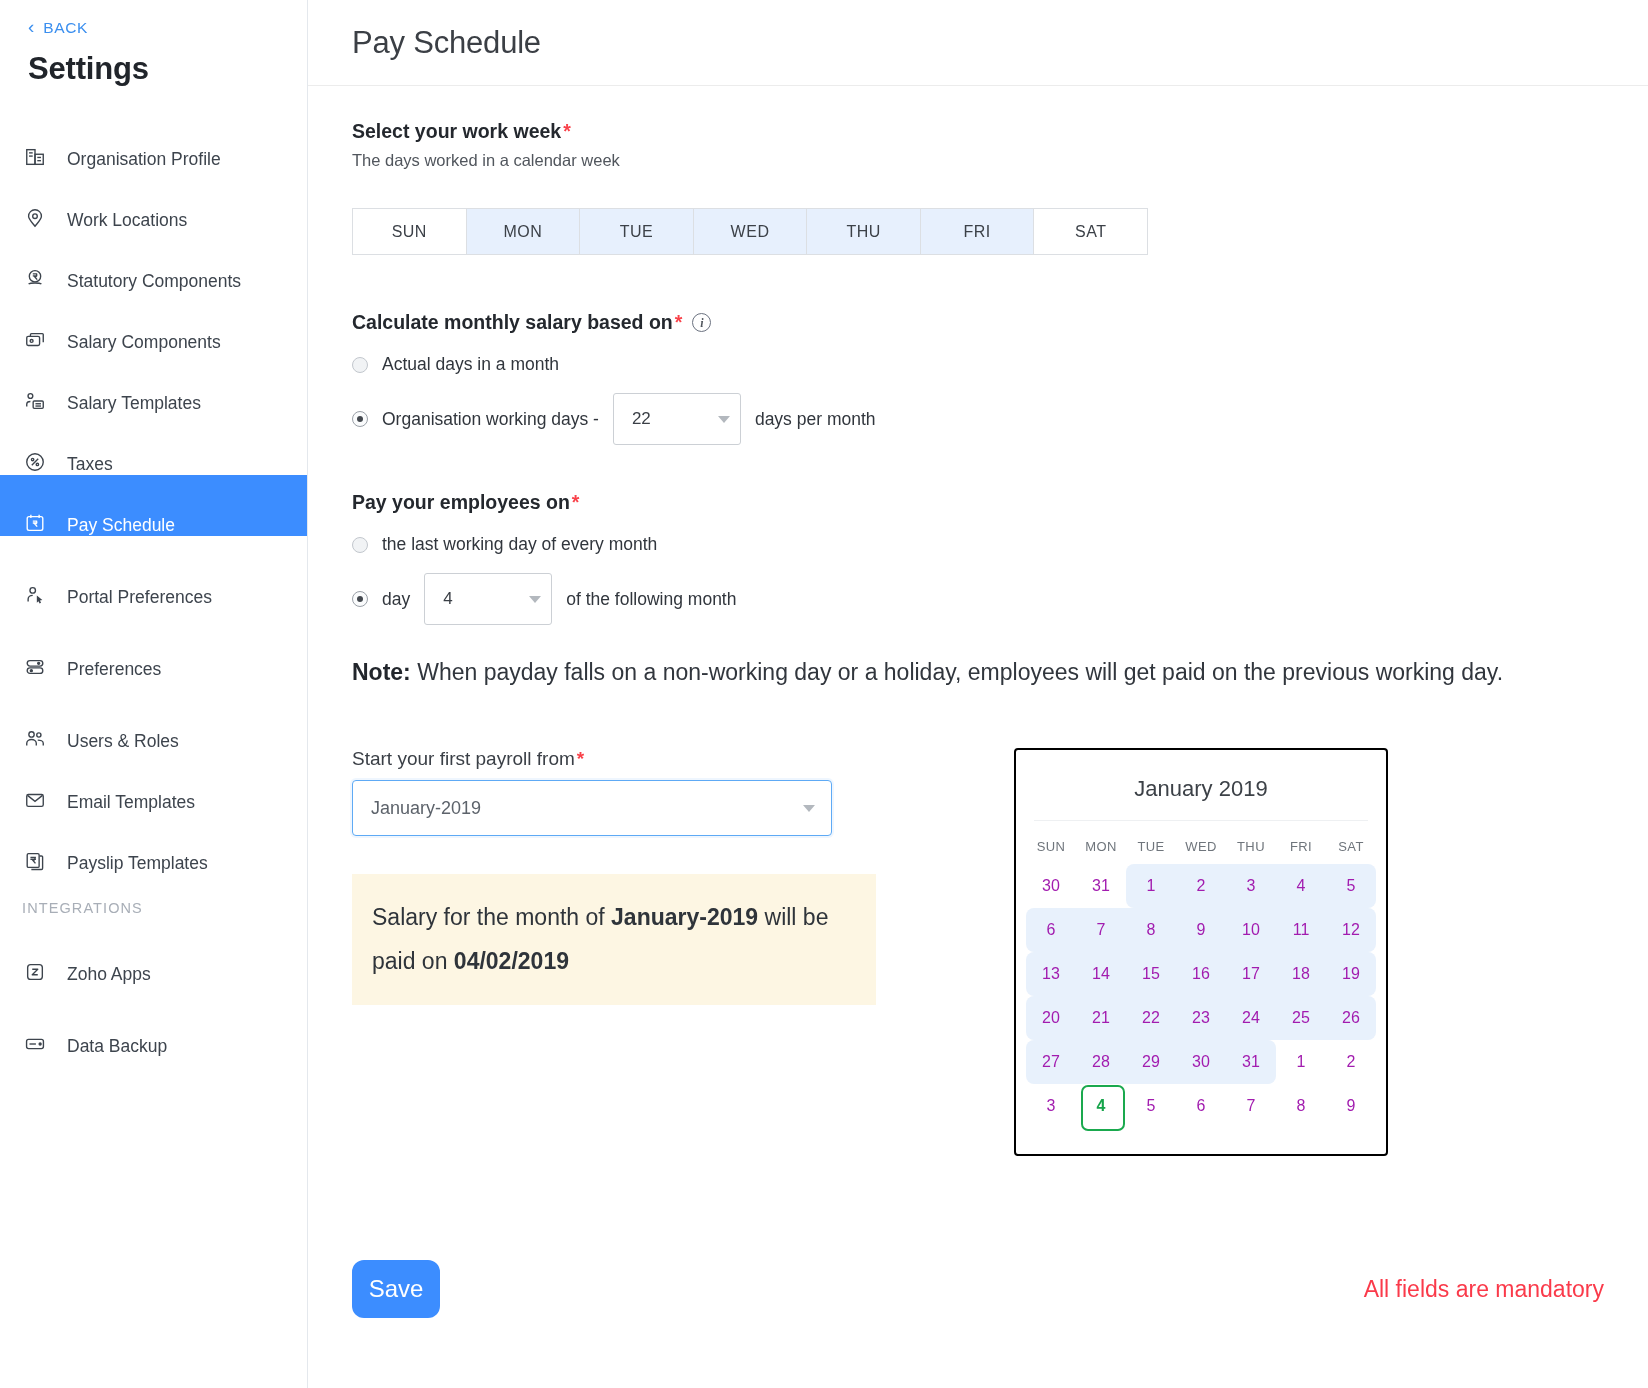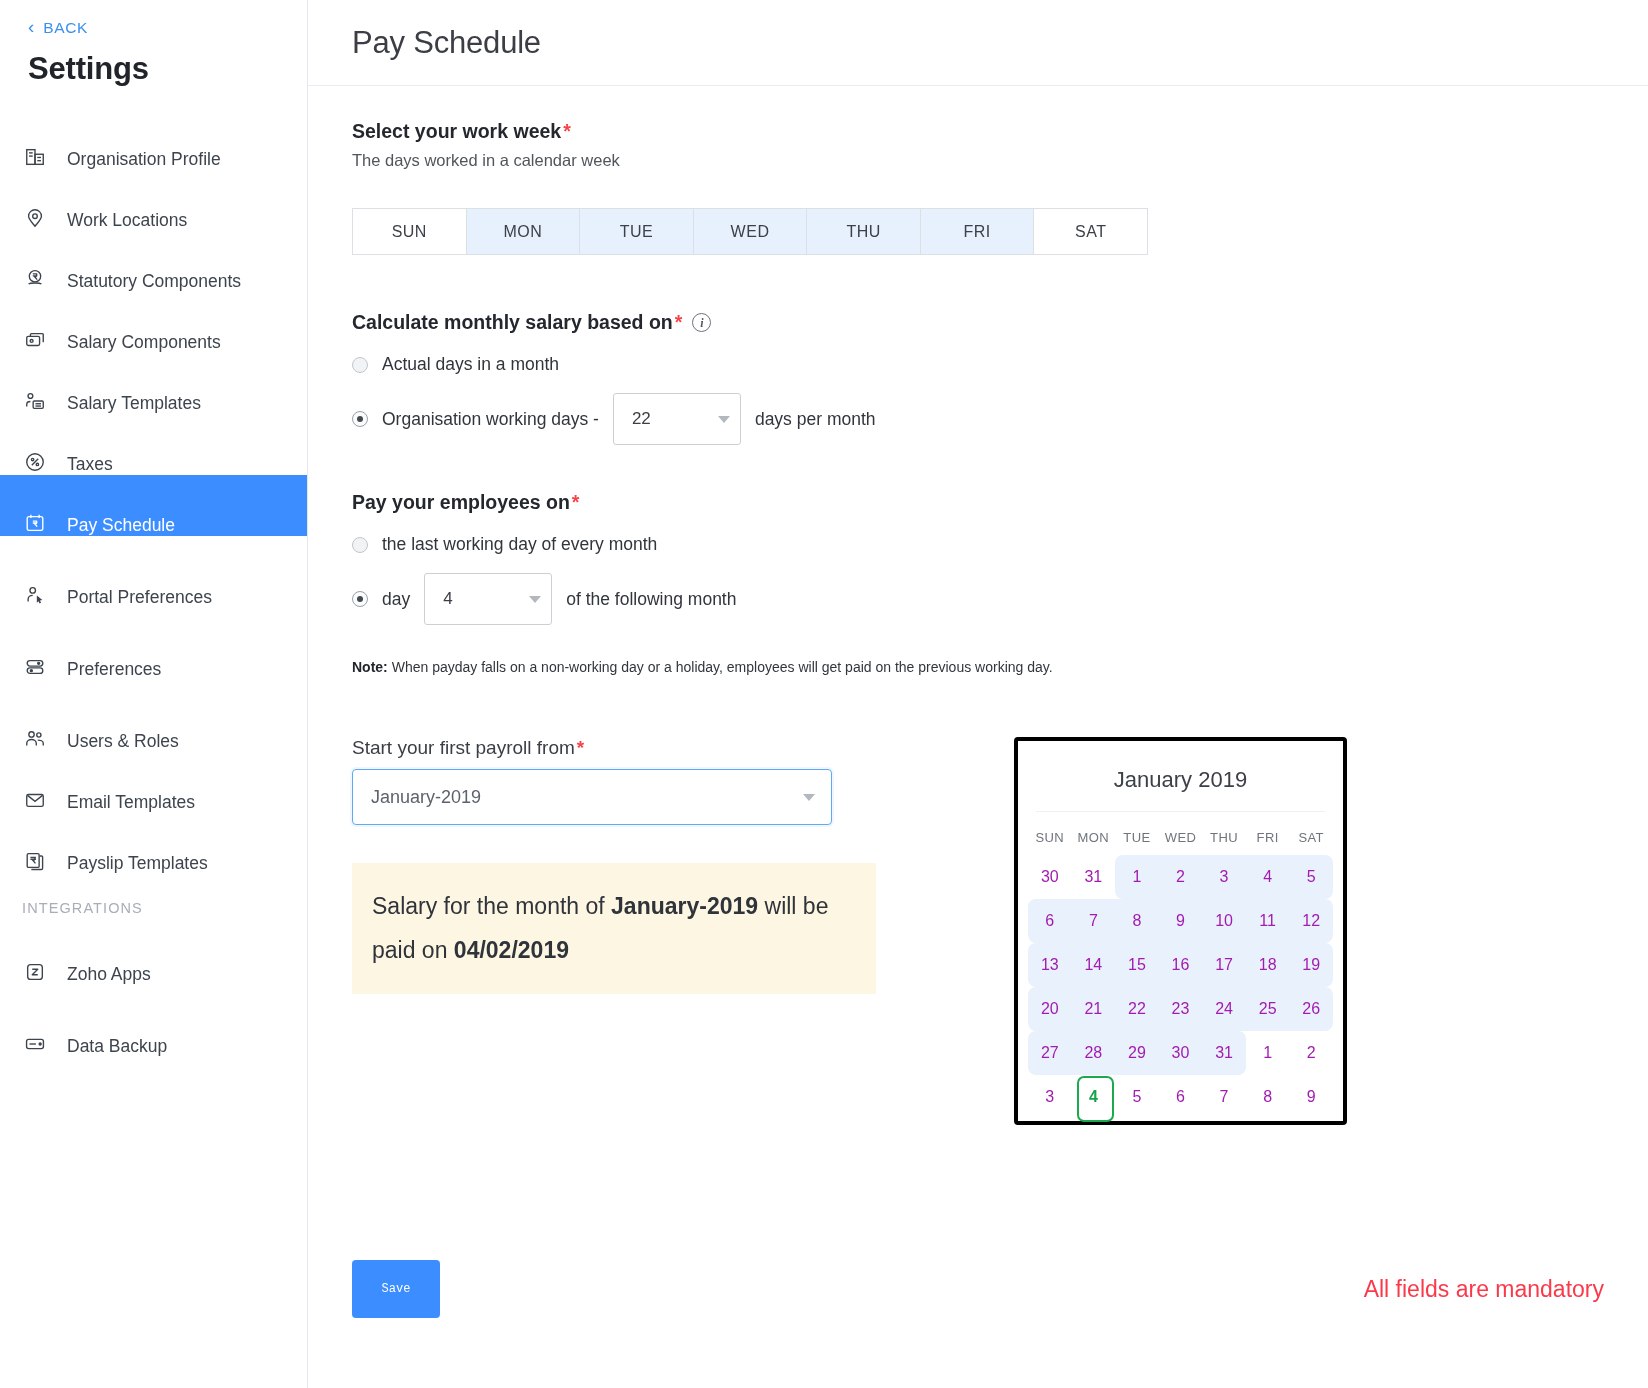--- a/index.html
+++ b/index.html
@@ -108,21 +108,21 @@
     display: flex; align-items: center; padding: 0 10px 0 18px;
     font-size: 17px; color: #3a3f46; cursor: pointer; position: relative;
   }
   .mini-select.narrow { width: 128px; }
   .mini-select .val { flex: 1 1 auto; }
   .caret {
     width: 0; height: 0; border-left: 6px solid transparent;
     border-right: 6px solid transparent; border-top: 7px solid #b3b8be;
   }
   .note {
-    margin-top: 34px; font-size: 14px; color: #31363d;
+    margin-top: 34px; font-size: 23px; color: #31363d;
   }
   .note b { font-weight: bold; color: #22262c; }
 
   
   .lower { display: flex; margin-top: 62px; }
   .lower-left { width: 600px; }
   .big-select {
     margin-top: 10px; width: 480px; height: 56px;
     border: 1.6px solid #5eaaf5; border-radius: 4px; background: #fff;
     display: flex; align-items: center; padding: 0 16px 0 18px;
@@ -133,22 +133,22 @@
   .callout {
     margin-top: 38px; width: 524px;
     background: #fdf6e3; padding: 22px 22px 22px 20px;
     font-size: 23px; line-height: 1.9; color: #2f343a;
   }
   .callout b { font-weight: bold; }
 
   
   .cal-wrap { margin-left: 62px; }
   .calendar {
-    width: 333px; border: 4px solid #000000; border-radius: 4px;
-    background: #fff; padding: 0 0 2px 0;
+    width: 374px; border: 2px solid #000000; border-radius: 4px;
+    background: #fff; padding: 0 0 26px 0;
   }
   .cal-title {
     text-align: center; font-size: 22px; color: #3c4147;
     padding: 26px 0 18px; border-bottom: 1px solid #eef0f2;
     margin: 0 18px;
   }
   .cal-grid { display: grid; grid-template-columns: repeat(7, 1fr); padding: 0 10px; }
   .cal-dow {
     text-align: center; font-size: 13px; color: #6f757c;
     padding: 18px 0 10px; letter-spacing: .4px;
@@ -169,23 +169,23 @@
     border: 2px solid #1aa94e; border-radius: 7px;
   }
   .cal-cell.sel span { position: relative; }
 
   
   .footer {
     position: absolute; left: 44px; right: 44px; bottom: 70px;
     display: flex; align-items: center; justify-content: space-between;
   }
   .save-btn {
-    width: 88px; height: 58px; border-radius: 4px; border: none;
-    background: #3c8dff; color: #fff; font-size: 12px;
-    font-family: Liberation Mono, monospace; cursor: pointer;
+    width: 88px; height: 58px; border-radius: 12px; border: none;
+    background: #3c8dff; color: #fff; font-size: 24px;
+    font-family: Liberation Sans, sans-serif; cursor: pointer;
   }
   .mandatory { color: #fa3a4a; font-size: 23px; }
 </style>
 </head>
 <body>
 
 <div class="app">
 
   <aside class="sidebar">
 

